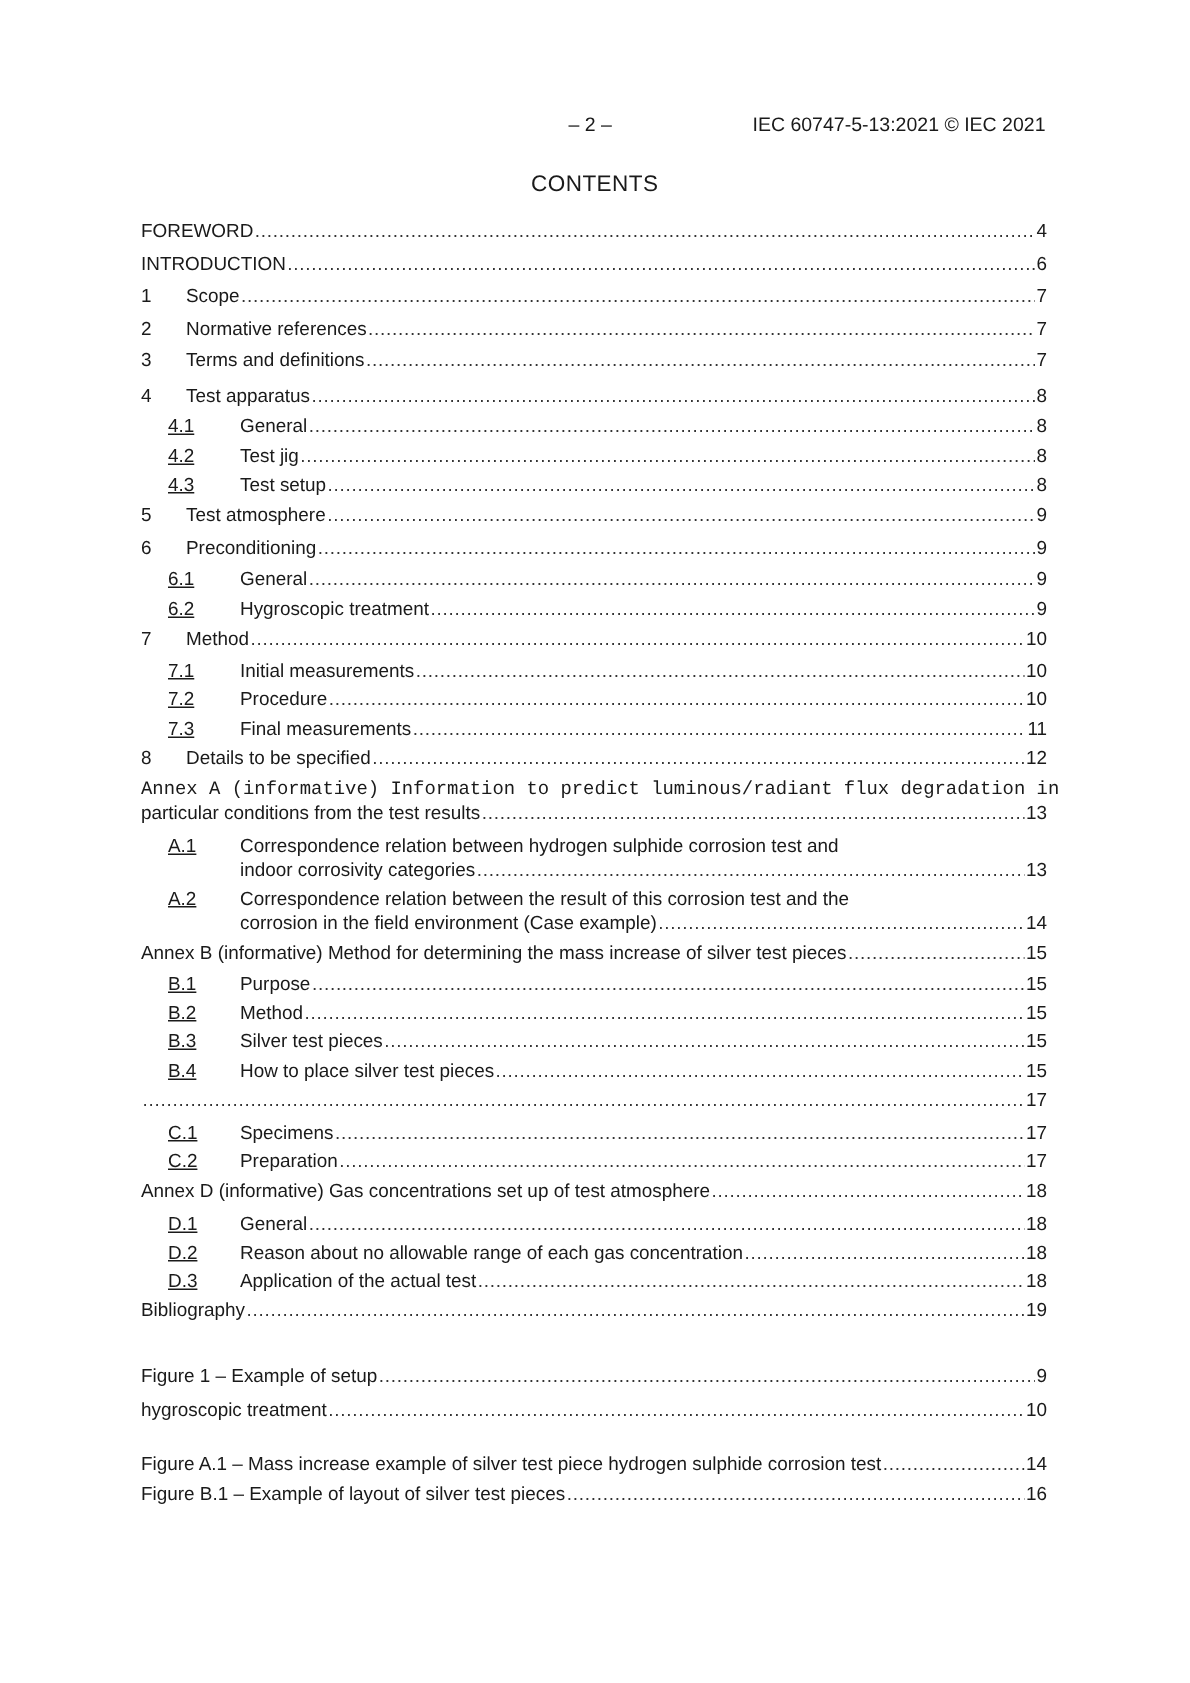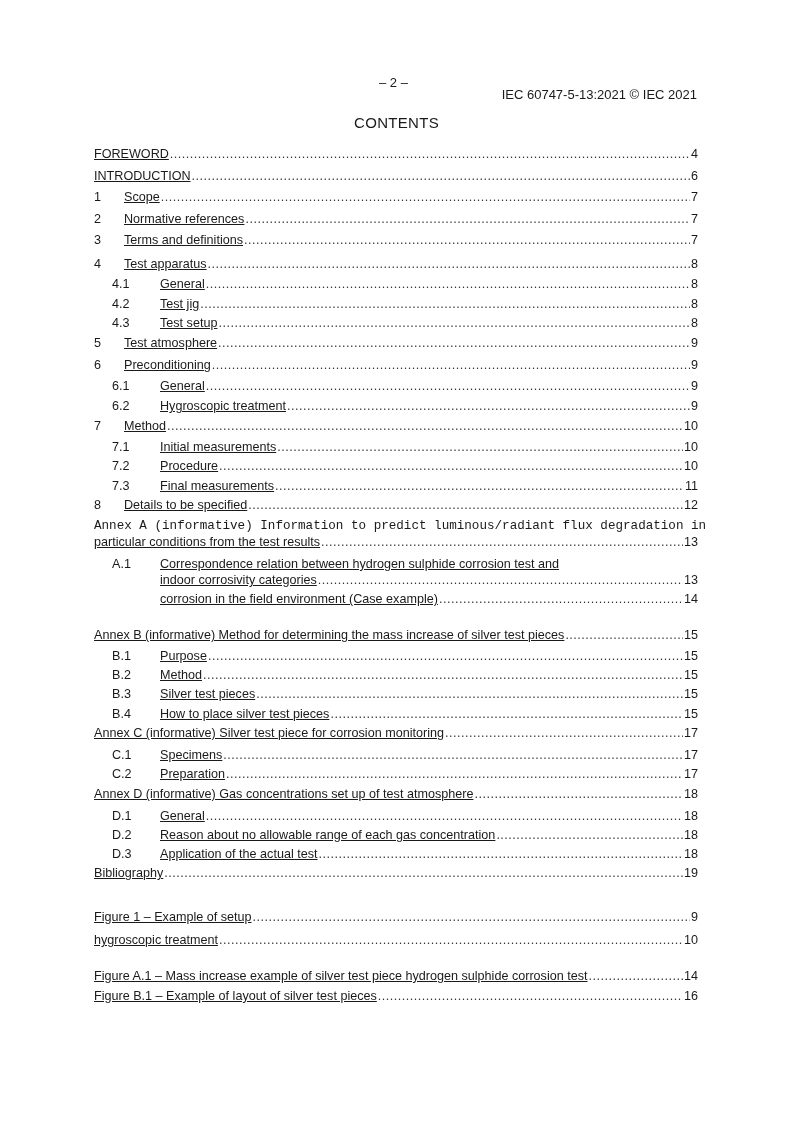--- a/index.html
+++ b/index.html
@@ -24,21 +24,21 @@
       font-size: 13px;
     }
     .page-num {
       position: absolute;
       left: 379px;
       top: 0;
     }
     .doc-id {
       position: absolute;
       right: 96px;
-      top: 12px;
+      top: 0;
     }
     .contents-title {
       position: absolute;
       top: 114px;
       left: 0;
       width: 793px;
       text-align: center;
       font-size: 15px;
       letter-spacing: 0.3px;
     }
@@ -58,24 +58,23 @@
     .line {
       display: flex;
       align-items: baseline;
       white-space: nowrap;
       height: 16px;
     }
     .num {
       flex: 0 0 auto;
     }
     .lvl1 .num { width: 30px; }
-    .lvl2 .num { width: 48px; margin-left: 18px; }
+    .lvl2 .num { width: 48px; margin-left: 18px; text-decoration: underline; }
     .title {
       flex: 0 0 auto;
-      text-decoration: underline;
     }
     .leader {
       flex: 1 1 auto;
       overflow: hidden;
       white-space: nowrap;
       margin: 0 1px;
       color: #333;
       letter-spacing: 0.5px;
     }
     .leader::before {
@@ -261,20 +260,24 @@
         <span class="num">A.1</span>
         <span class="title">Correspondence relation between hydrogen sulphide corrosion test and</span>
       </div>
     <div class="line cont-line">
         <span class="title">indoor corrosivity categories</span>
         <span class="leader"></span>
         <span class="page">13</span>
       </div>
   </div>
   <div class="entry lvl2" style="top:591px">
+    <div class="line">
+        <span class="num">A.2</span>
+        <span class="title">Correspondence relation between the result of this corrosion test and the</span>
+      </div>
     <div class="line cont-line">
         <span class="title">corrosion in the field environment (Case example)</span>
         <span class="leader"></span>
         <span class="page">14</span>
       </div>
   </div>
 
   <div class="entry lvl0" style="top:627px">
     <div class="line">
         <span class="title">Annex B (informative)  Method for determining the mass increase of silver test pieces</span>
@@ -310,21 +313,20 @@
     <div class="line">
         <span class="num">B.4</span>
         <span class="title">How to place silver test pieces</span>
         <span class="leader"></span>
         <span class="page">15</span>
       </div>
   </div>
 
   <div class="entry lvl0" style="top:725px">
     <div class="line">
-        <span class="title">Annex C (informative)  Silver test piece for corrosion monitoring</span>
         <span class="leader"></span>
         <span class="page">17</span>
       </div>
   </div>
   <div class="entry lvl2" style="top:747px">
     <div class="line">
         <span class="num">C.1</span>
         <span class="title">Specimens</span>
         <span class="leader"></span>
         <span class="page">17</span>

